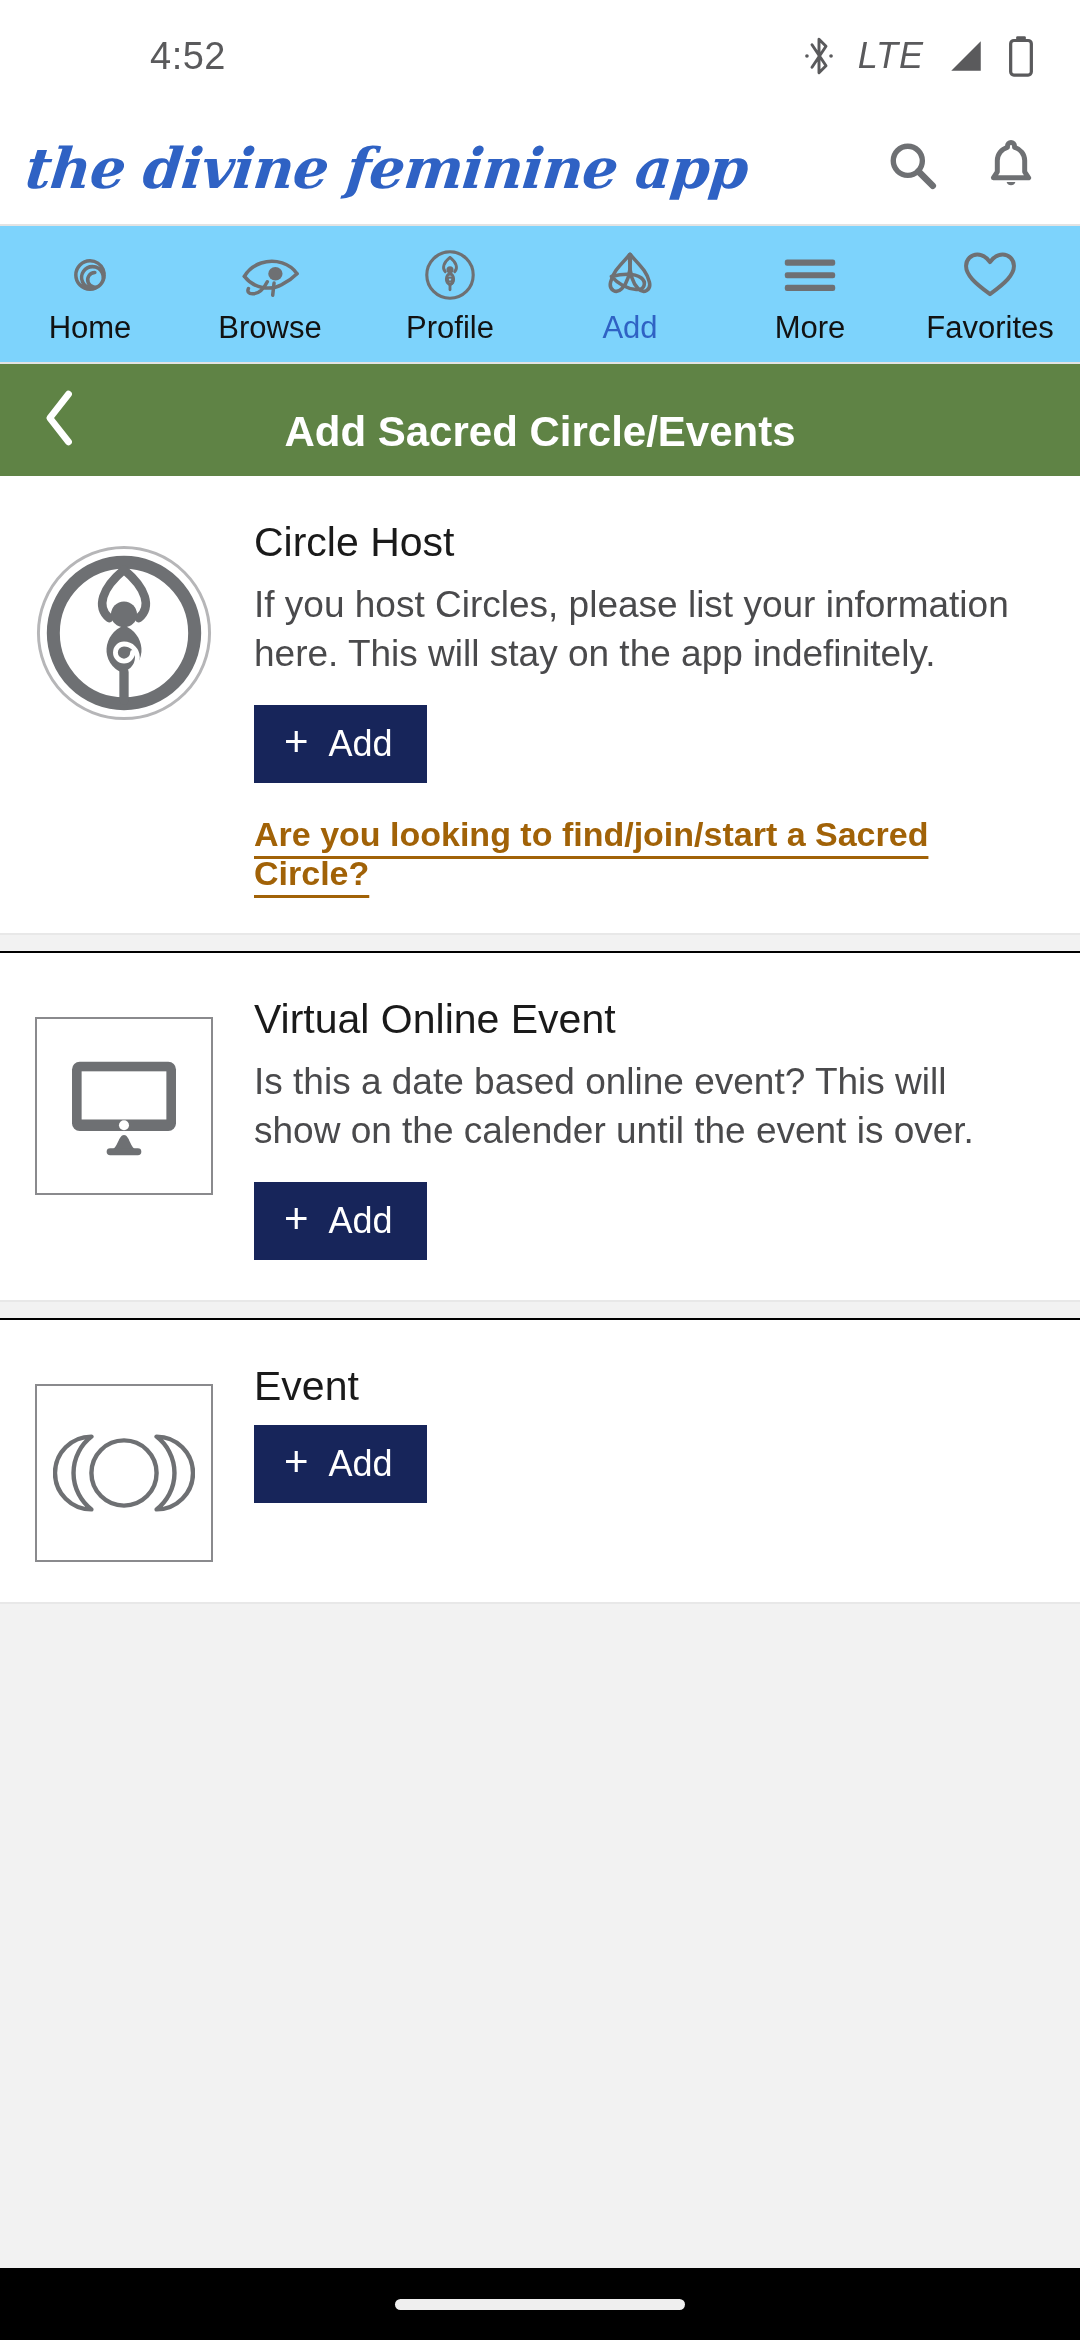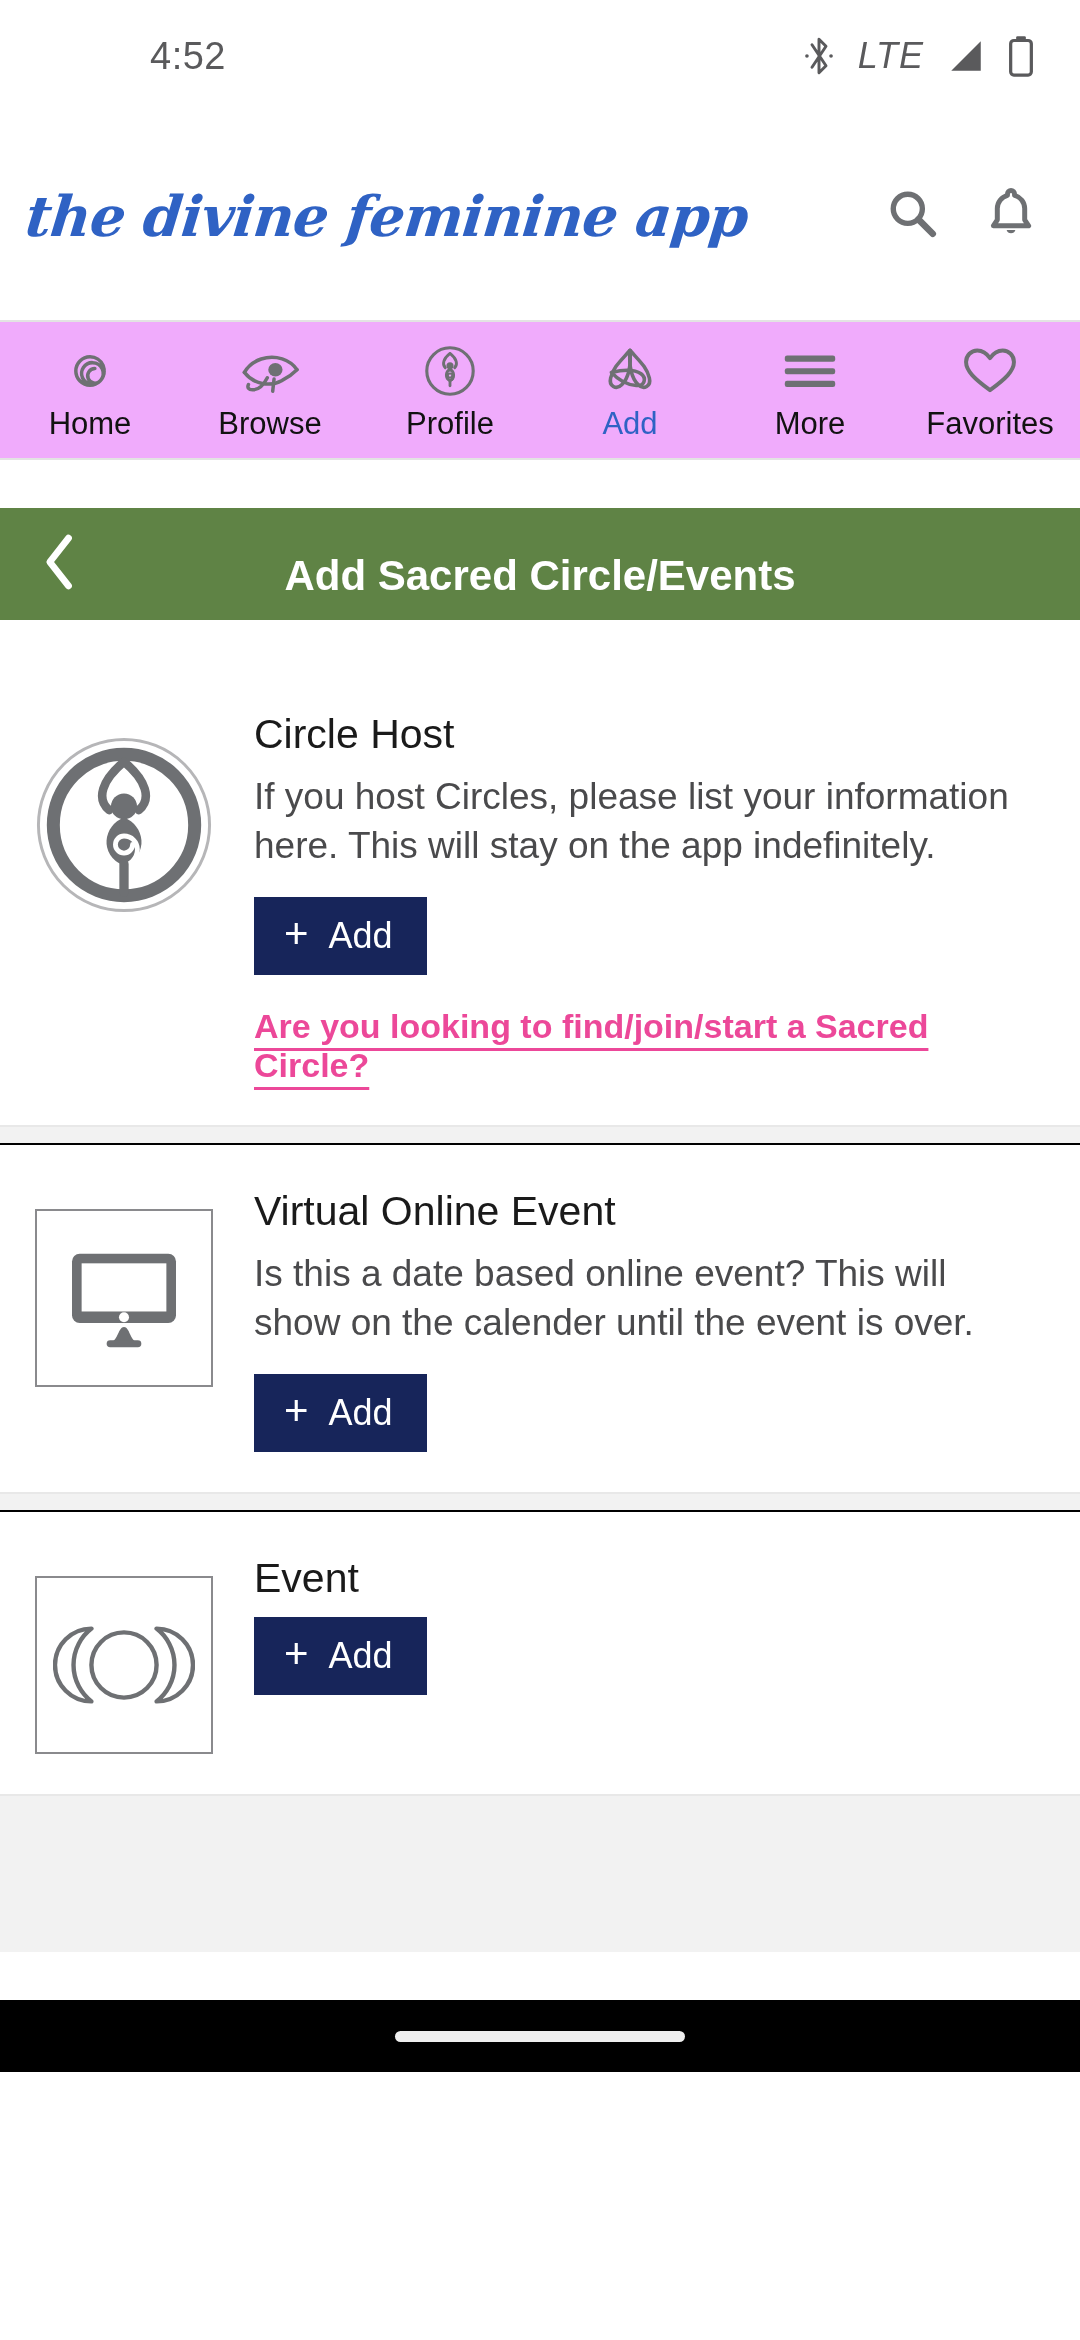--- a/index.html
+++ b/index.html
@@ -2,21 +2,21 @@
 <html><head>
 <meta charset="utf-8">
 <style>
   * { margin:0; padding:0; box-sizing:border-box; }
   html, body {
     width:1080px; height:2340px;
     background:#ffffff;
     font-family:"Liberation Sans", sans-serif;
     overflow:hidden;
   }
-  #screen { width:1080px; height:2072px; position:relative; background:#fff; display:flex; flex-direction:column;gap:48px; }
+  #screen { width:1080px; height:2340px; position:relative; background:#fff; display:flex; flex-direction:column; }
 
   
   .status-bar {
     height:112px; flex:0 0 112px;
     display:flex; align-items:center; justify-content:space-between;
     padding:0 46px 0 0; background:#fff;
   }
   .status-clock {
     font-size:38px; color:#5a5a5c; letter-spacing:0.5px;
     padding-left:150px; font-family:"Liberation Sans", sans-serif;
@@ -39,21 +39,21 @@
     transform:skewX(-6deg);
     white-space:nowrap;
   }
   .header-actions { display:flex; align-items:center; gap:46px; }
   .header-actions .ic { cursor:pointer; }
 
   
   .tabbar {
     flex:0 0 140px; height:140px;
     display:flex; align-items:stretch;
-    background:#f0abfc;
+    background:#7dd3fc;
     border-top:2px solid #e3e3e3;
     border-bottom:2px solid #e3e3e3;
   }
   .tab {
     flex:1 1 0; display:flex; flex-direction:column;
     align-items:center; justify-content:center; gap:8px;
     cursor:pointer;
   }
   .tab .tab-ico { height:58px; display:flex; align-items:center; justify-content:center; }
   .tab .tab-label { font-size:31px; color:#121212; line-height:1; }
@@ -107,21 +107,21 @@
   .add-btn {
     display:inline-flex; align-items:center; gap:20px;
     background:#17255a; color:#fff;
     padding:18px 34px 18px 30px;
     font-size:36px; border:none; cursor:pointer;
     line-height:1;
   }
   .add-btn .plus { font-size:42px; font-weight:300; line-height:1; position:relative; top:-2px; }
   .card-link {
     display:inline-block; margin-top:32px;
-    font-size:34px; font-weight:700; color:#ec4899;
+    font-size:34px; font-weight:700; color:#a16207;
     text-decoration:underline; text-underline-offset:10px;
     text-decoration-thickness:3px; cursor:pointer;
   }
 
   .filler { background:#fff; flex:1 1 auto; }
 
   
   .sysnav {
     flex:0 0 72px; height:72px; background:#000;
     display:flex; align-items:center; justify-content:center;

